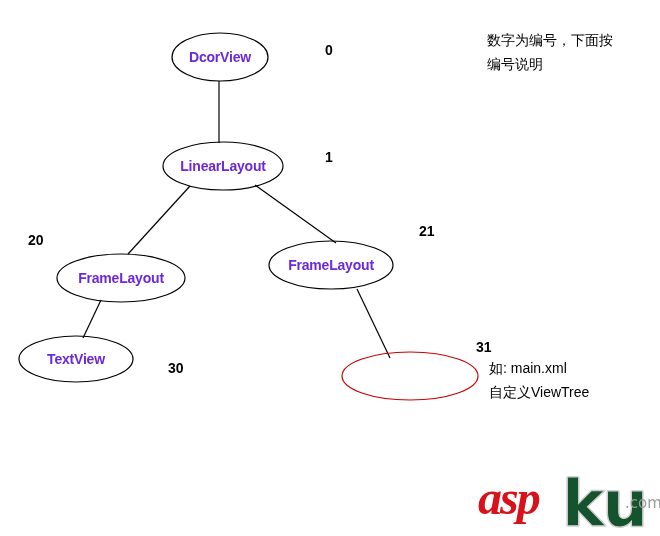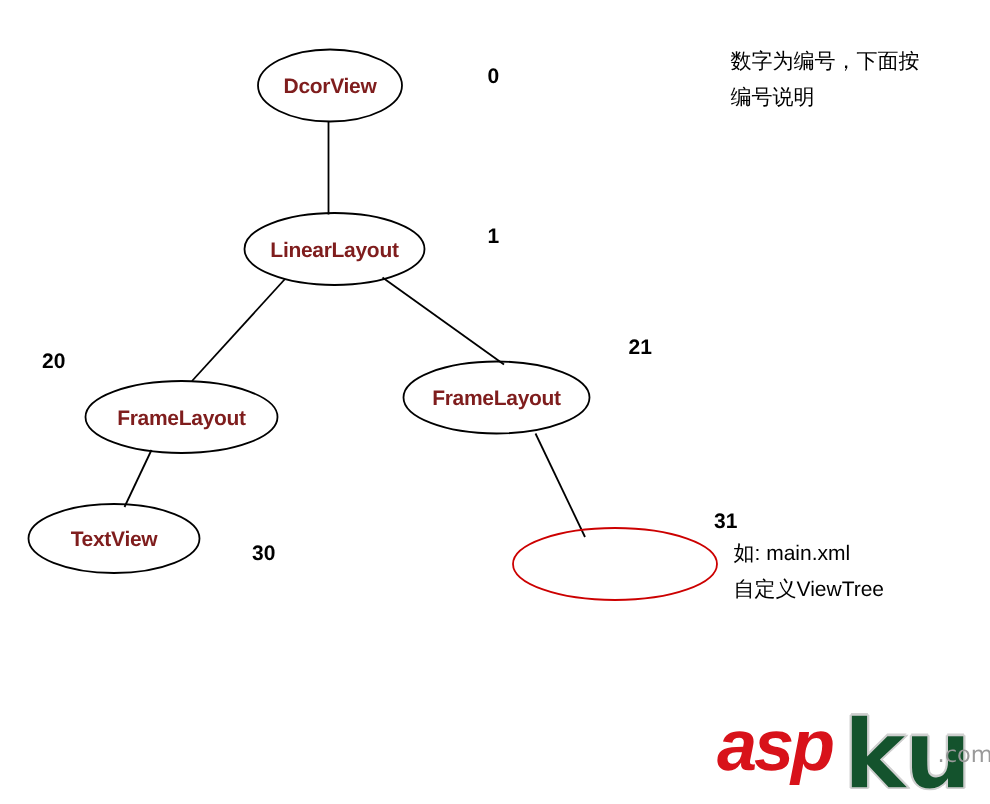--- a/index.html
+++ b/index.html
@@ -28,21 +28,21 @@
     left: 0;
     top: 0;
     width: 660px;
     height: 536px;
   }
 
   .node-label {
     position: absolute;
     font-weight: bold;
     font-size: 14px;
-    color: #7f1d1d;
+    color: #6d28d9;
     white-space: nowrap;
     text-align: center;
     line-height: 1;
     letter-spacing: -0.2px;
   }
 
   .index-label {
     position: absolute;
     font-weight: bold;
     font-size: 14px;
@@ -65,21 +65,21 @@
     position: absolute;
     left: 478px;
     top: 478px;
     width: 176px;
     height: 54px;
   }
   .wm-asp {
     position: absolute;
     left: 0px;
     top: -4px;
-    font-family: Liberation Sans, sans-serif;
+    font-family: Liberation Serif, serif;
     font-style: italic;
     font-weight: bold;
     font-size: 48px;
     color: #d8121a;
     letter-spacing: -2px;
     line-height: 1;
   }
   .wm-ku {
     position: absolute;
     left: 84px;

